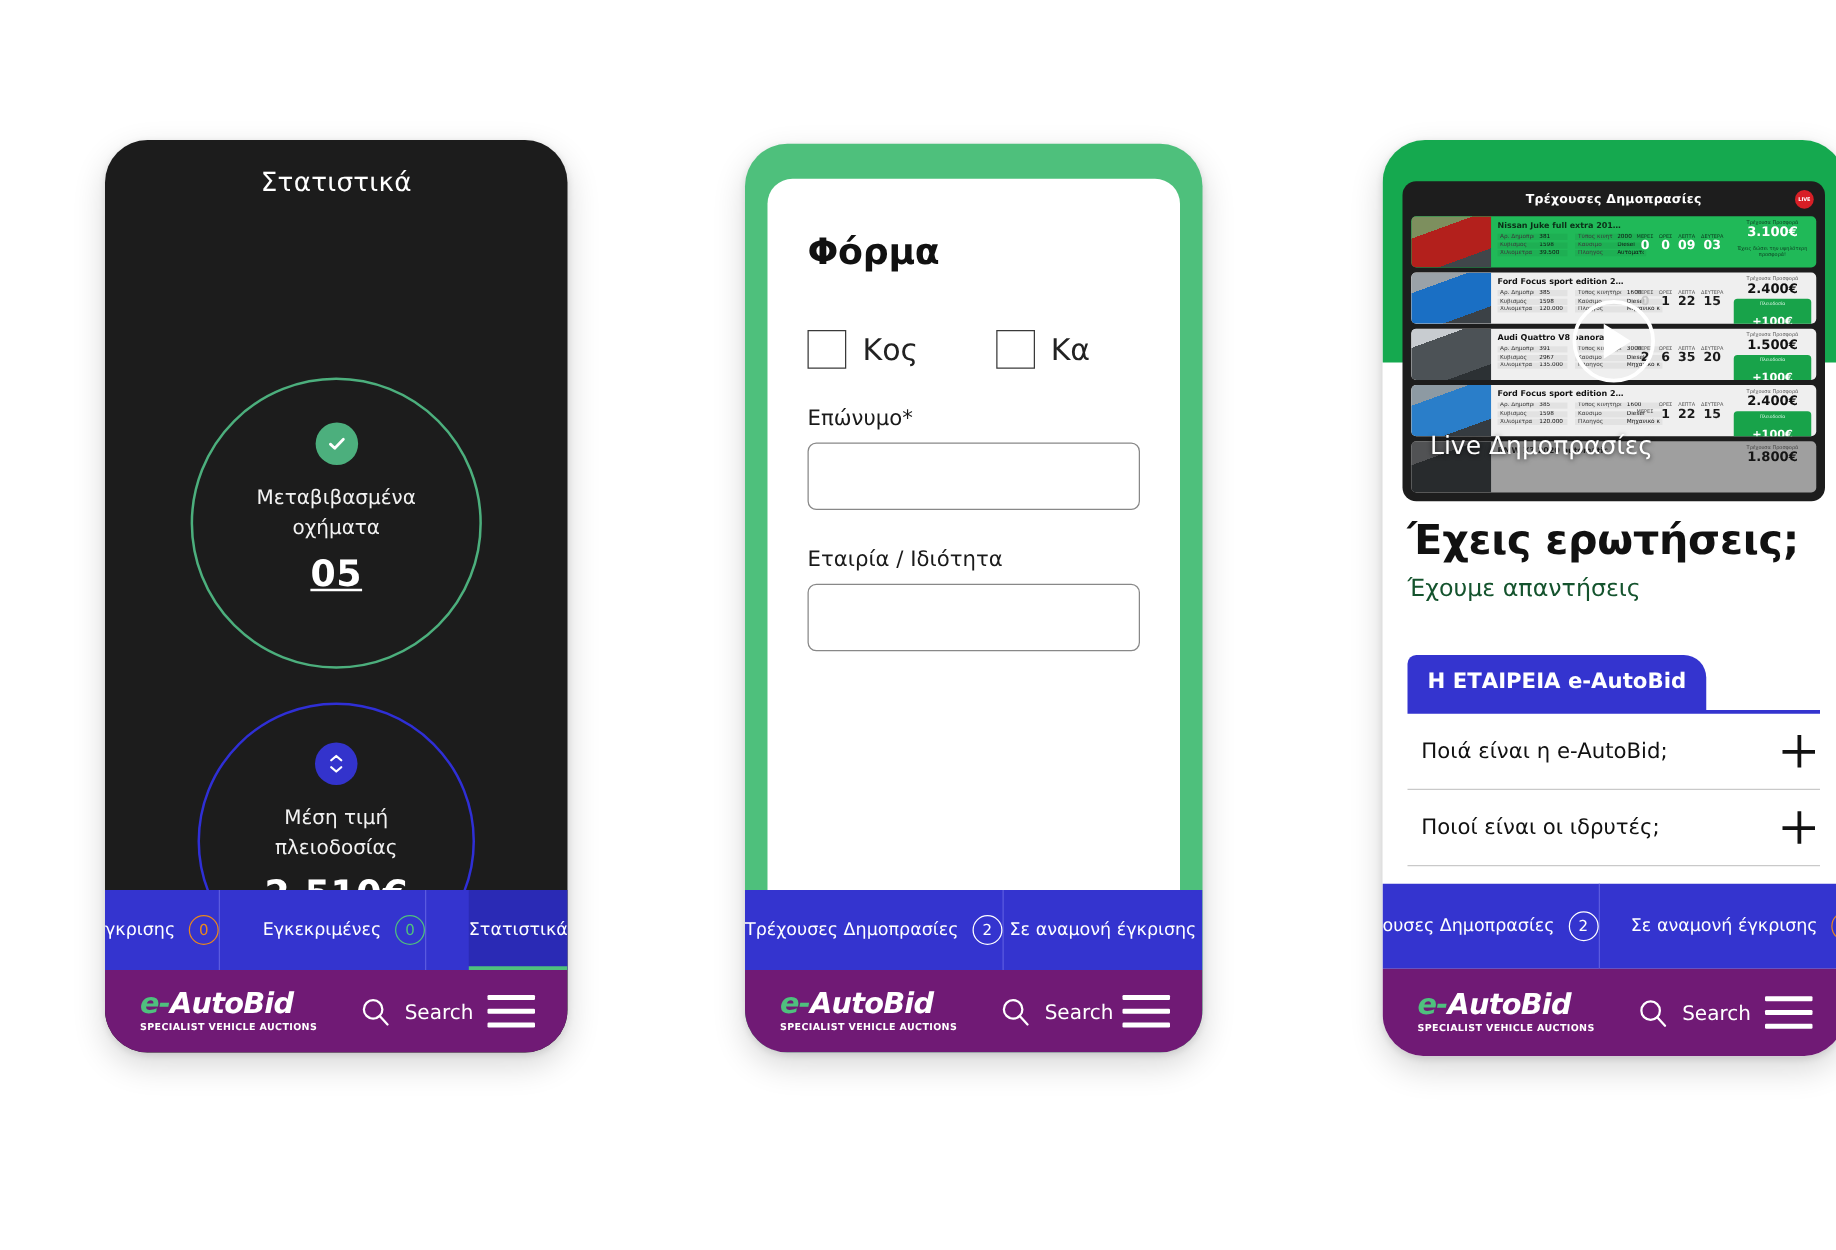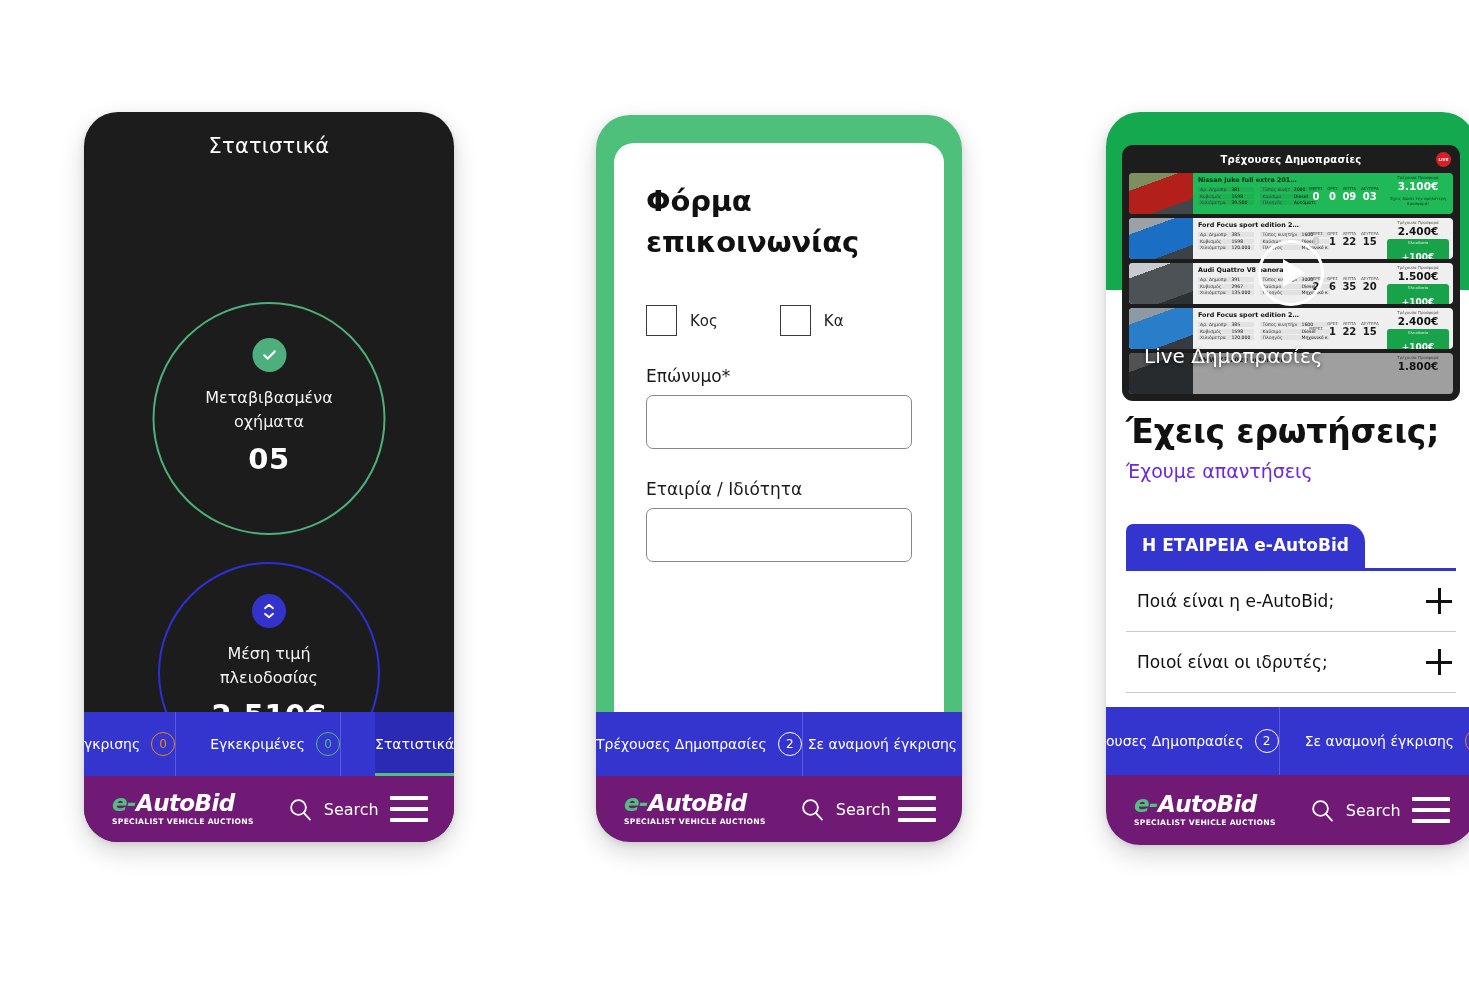--- a/index.html
+++ b/index.html
@@ -63,20 +63,21 @@
     line-height: 24px;
     text-align: center;
     width: 170px;
   }
   .ring-value {
     margin-top: 8px;
     color: #ffffff;
     font-size: 29px;
     font-weight: 700;
     letter-spacing: .5px;
+    text-decoration: underline;
   }
 
   
   #phone2 {
     left: 552px; top: 115px; width: 366px; height: 727px;
     background: #4ec07c;
   }
   .p2-card {
     position: absolute;
     left: 18px; top: 28px; right: 18px; bottom: 0;
@@ -88,21 +89,21 @@
     font-size: 29px; font-weight: 700; color: #111;
     line-height: 41px; letter-spacing: -.2px;
   }
   .p2-radios { display: flex; gap: 62px; margin-top: 42px; }
   .p2-radio { display: flex; align-items: center; gap: 13px; }
   .p2-box {
     width: 31px; height: 31px;
     border: 1.6px solid #3a3a3a;
     background: #fff;
   }
-  .p2-radio span { font-size: 15px; color: #222; }
+  .p2-radio span { font-size: 24px; color: #222; }
   .p2-field { margin-top: 30px; }
   .p2-label { font-size: 17px; color: #1a1a1a; margin-bottom: 9px; }
   .p2-input {
     width: 100%; height: 54px;
     border: 1.3px solid #888; border-radius: 7px;
     background: #fff;
     font-size: 16px; padding: 0 12px;
     font-family: inherit;
     outline: none;
   }
@@ -210,21 +211,21 @@
     border-top: 14px solid transparent;
     border-bottom: 14px solid transparent;
   }
   .live-cap {
     position: absolute; left: 22px; bottom: 33px;
     color: #fff; font-size: 20px; font-weight: 500;
     text-shadow: 0 1px 4px rgba(0,0,0,.7);
   }
   .p3-body { position: absolute; left: 0; top: 300px; right: 0; padding: 0 20px; }
   .p3-h1 { font-size: 33px; font-weight: 700; color: #111; letter-spacing: -.2px; }
-  .p3-h2 { font-size: 19px; color: #6d28d9; margin-top: 9px; }
+  .p3-h2 { font-size: 19px; color: #14532d; margin-top: 9px; }
   .p3-tabwrap { margin-top: 42px; position: relative; }
   .p3-tab {
     display: inline-block;
     background: #3434cf; color: #fff;
     font-size: 17px; font-weight: 700;
     padding: 11px 16px 13px 16px;
     border-radius: 7px 18px 0 0;
   }
   .p3-tabline { height: 3px; background: #3434cf; }
   .faq-row {
@@ -348,21 +349,20 @@
           <i></i>
           <i></i>
         </div>
     </div>
   </div>
 
   <div class="phone" id="phone2">
     <div class="p2-card">
       <div class="p2-h1">
         <div>Φόρμα</div>
-        <div>επικοινωνίας</div>
       </div>
       <div class="p2-radios">
         <label class="p2-radio">
           <span class="p2-box"></span>
           <span>Κος</span>
         </label>
         <label class="p2-radio">
           <span class="p2-box"></span>
           <span>Κα</span>
         </label>

